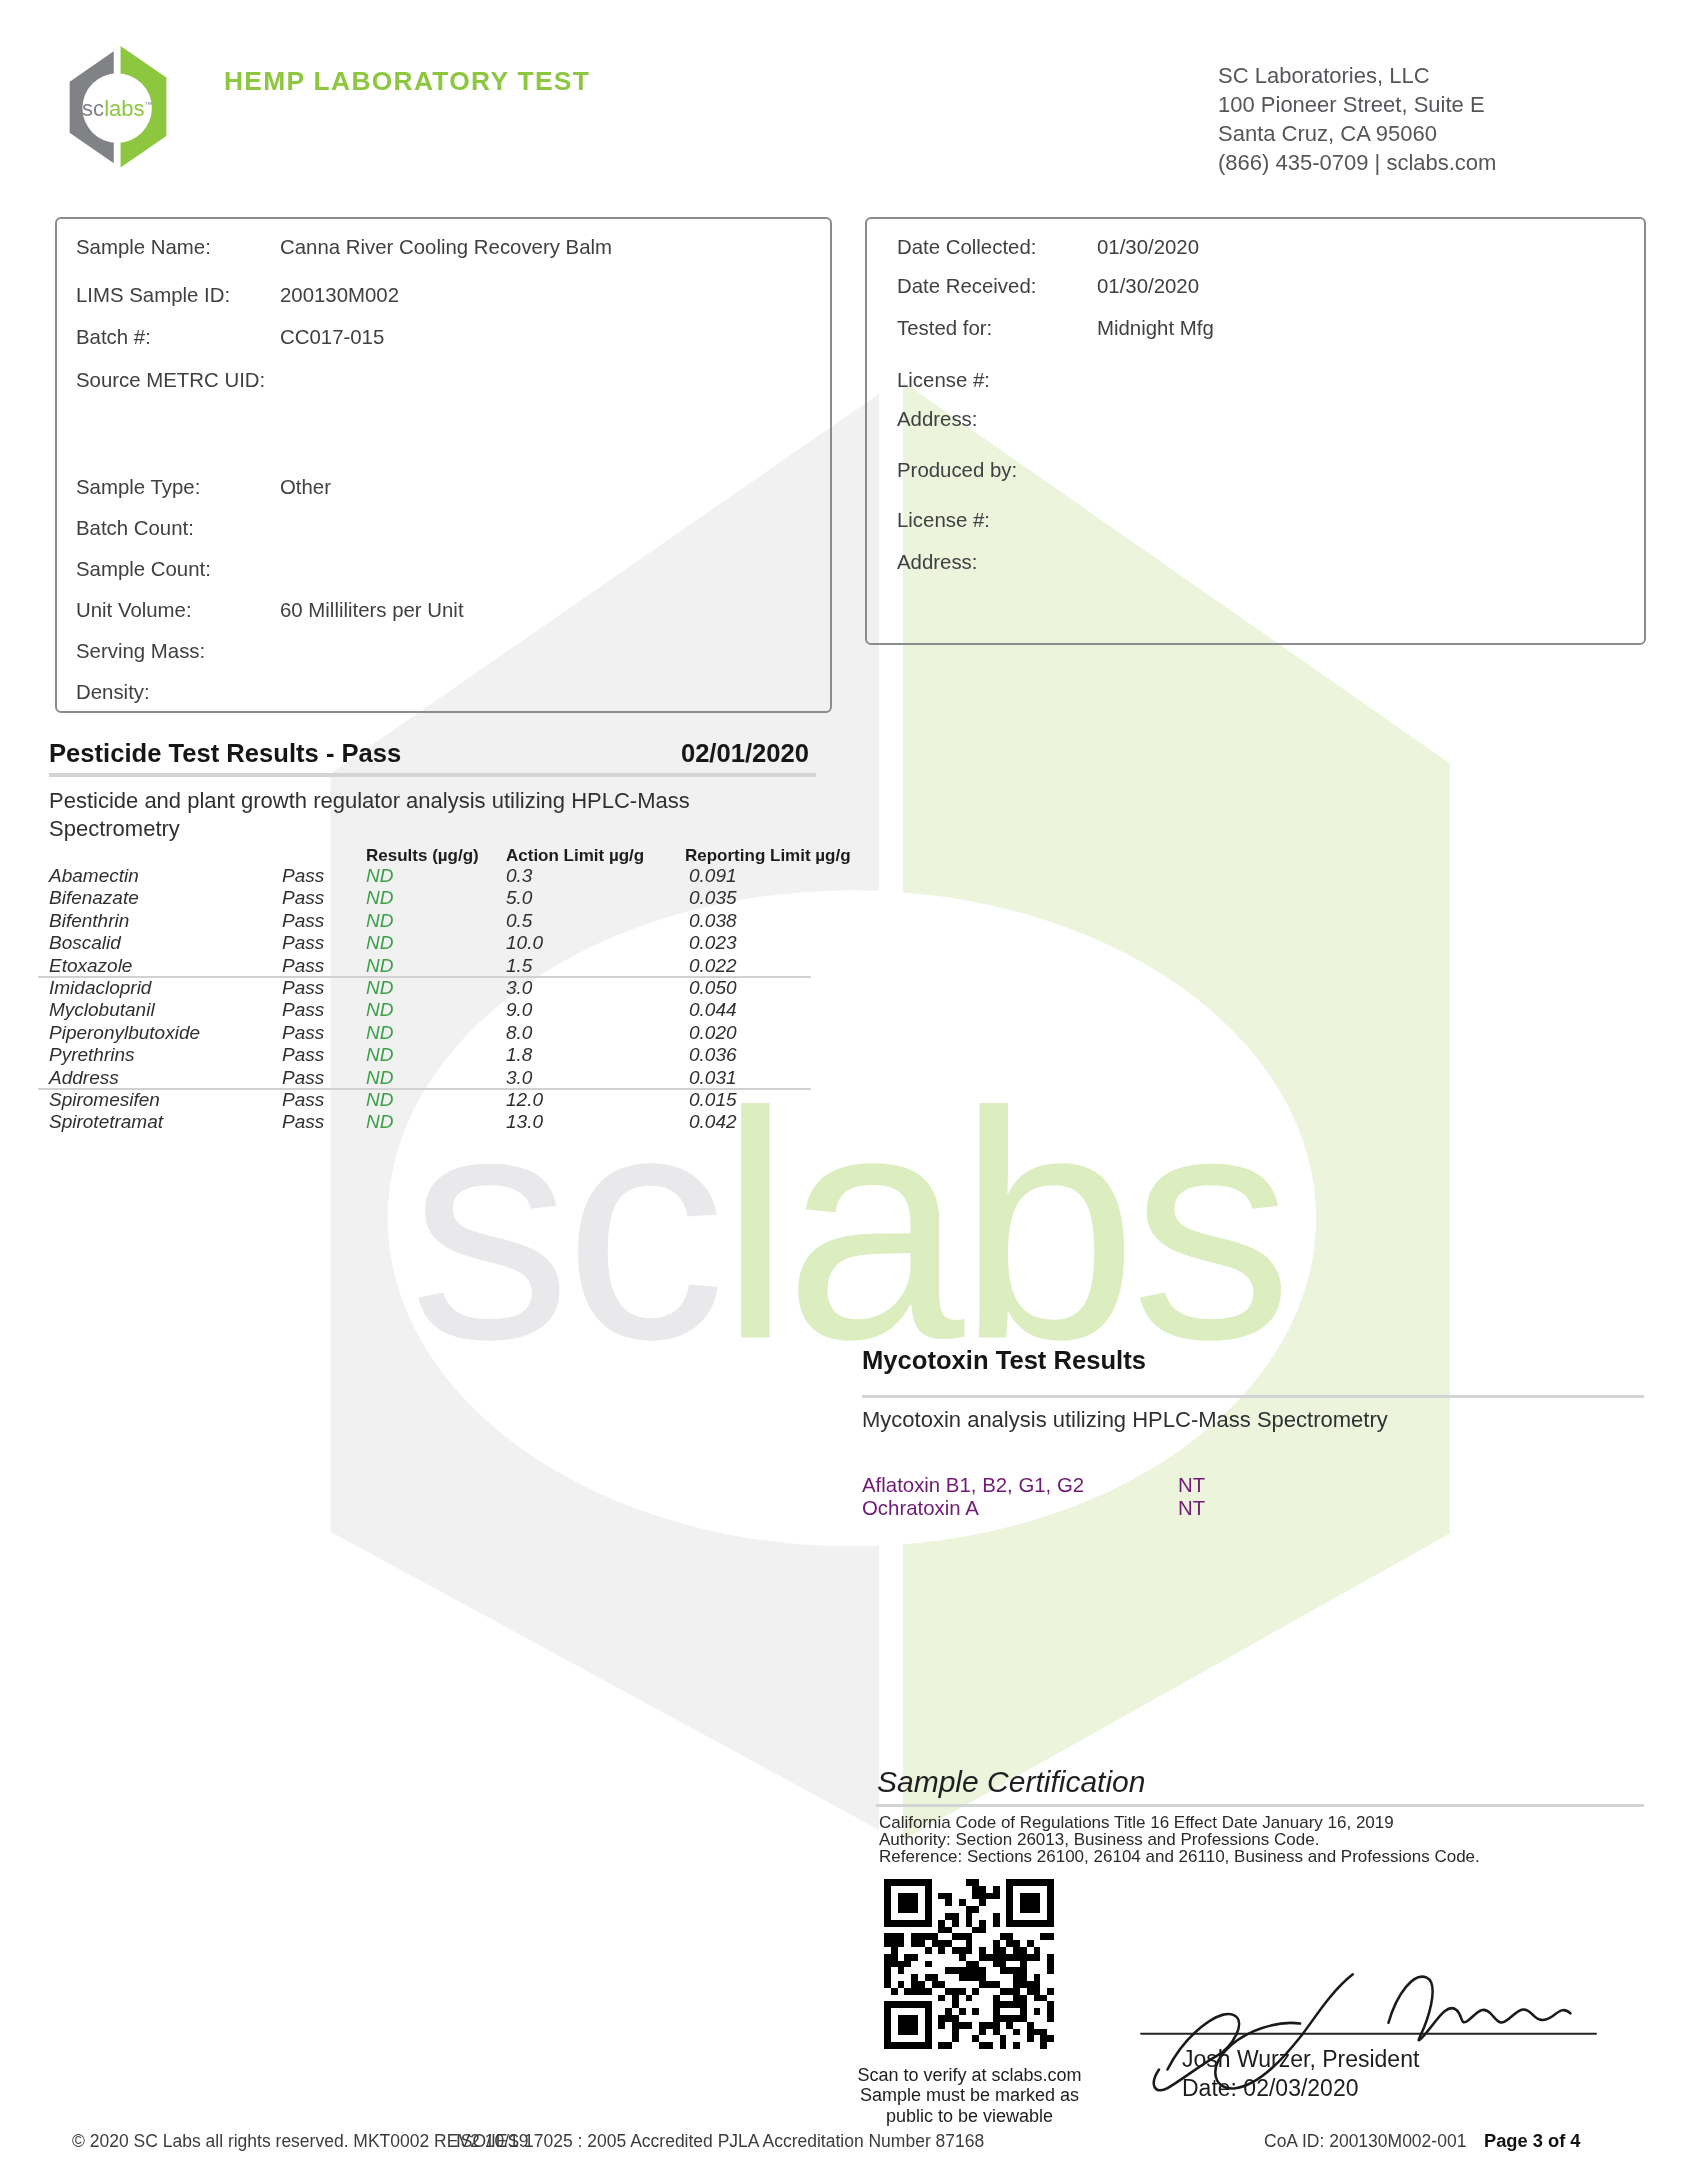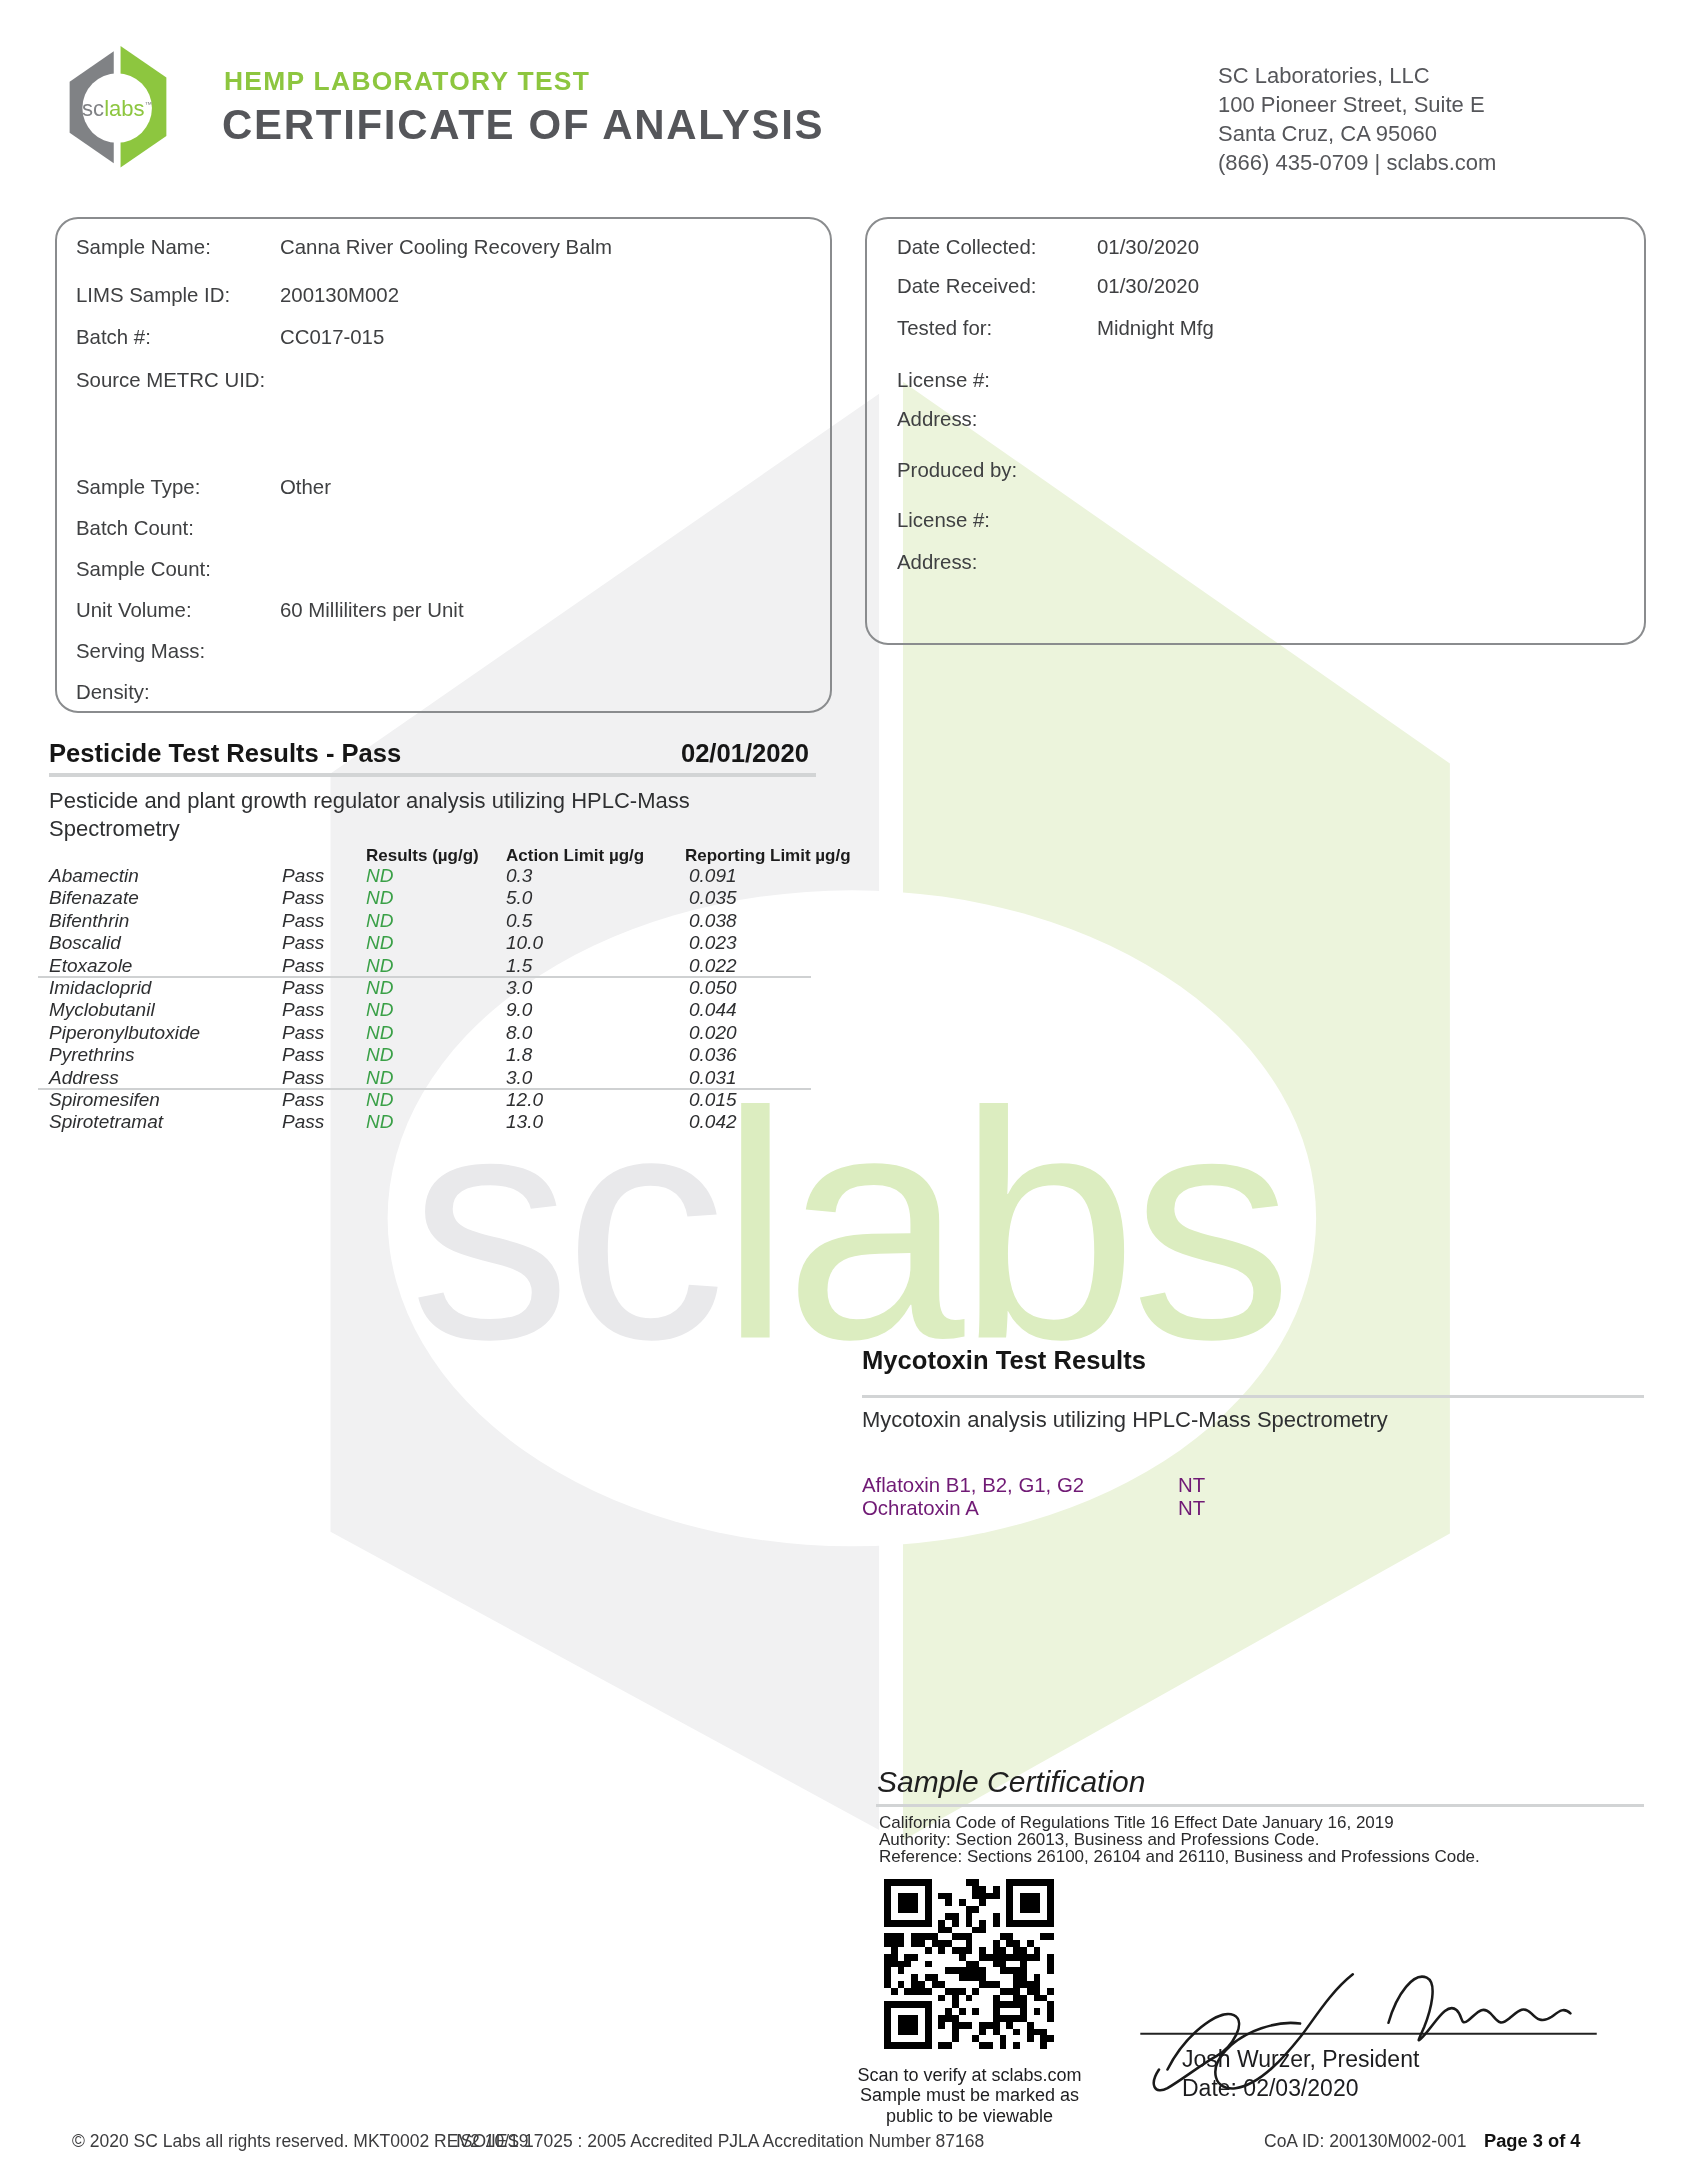--- a/index.html
+++ b/index.html
@@ -8,21 +8,21 @@
     font-family:"Liberation Sans","DejaVu Sans",sans-serif;color:#414042;
   }
   .abs{position:absolute;}
   
   #watermark{position:absolute;left:0;top:0;width:1685px;height:2181px;z-index:0;}
   
   .brand-line1{left:224px;top:66px;font-size:26.4px;font-weight:bold;letter-spacing:1.3px;color:#8dc63f;}
   .brand-line2{left:222px;top:101px;font-size:42px;font-weight:bold;letter-spacing:1.7px;color:#55565a;}
   .addr{left:1218px;top:61px;font-size:22px;line-height:29px;color:#55565a;}
   
-  .info-box{border:2.6px solid #8a8c8e;border-radius:23px;background:transparent;z-index:2;}
+  .info-box{border:2.6px solid #8a8c8e;border-radius:6px;background:transparent;z-index:2;}
   #sample-box{left:55px;top:217px;width:773px;height:492px;}
   #client-box{left:865px;top:217px;width:777px;height:424px;}
   .info-row{position:absolute;font-size:20.4px;color:#3f4042;white-space:nowrap;}
   .info-row .lbl{position:absolute;left:0;}
   .info-row .val{position:absolute;}
   #sample-box .info-row{left:19px;width:733px;}
   #sample-box .val{left:204px;}
   #client-box .info-row{left:30px;width:724px;}
   #client-box .val{left:200px;}
   
@@ -64,21 +64,20 @@
     <text x="995" y="1570" text-anchor="middle" font-size="380" font-family="Liberation Sans, DejaVu Sans, sans-serif" letter-spacing="-8"><tspan fill="#e9e9eb">sc</tspan><tspan fill="#dcedc0">labs</tspan></text>
   </svg>
 
   <svg class="abs z" style="left:62px;top:39px" width="112" height="133" viewBox="0 0 132 156">
     <polygon points="61,14 9,50 9,110 61,146" fill="#808285"></polygon>
     <polygon points="69,8 123,45 123,114 69,151" fill="#8dc63f"></polygon>
     <circle cx="65" cy="81" r="41" fill="#ffffff"></circle>
     <text x="65" y="90" text-anchor="middle" font-size="26" font-family="Liberation Sans, DejaVu Sans, sans-serif"><tspan fill="#808285">sc</tspan><tspan fill="#8dc63f">labs</tspan><tspan fill="#808285" font-size="9" dy="-10">™</tspan></text>
   </svg>
   <div class="abs z brand-line1">HEMP LABORATORY TEST</div>
-  <div class="abs z brand-line2">CERTIFICATE OF ANALYSIS</div>
   <div class="abs z addr">
     <div>SC Laboratories, LLC</div>
     <div>100 Pioneer Street, Suite E</div>
     <div>Santa Cruz, CA 95060</div>
     <div>(866) 435-0709  |  sclabs.com</div>
   </div>
 
   <div id="sample-box" class="abs info-box">
     <div class="info-row" style="top:17px">
         <span class="lbl">Sample Name:</span>

